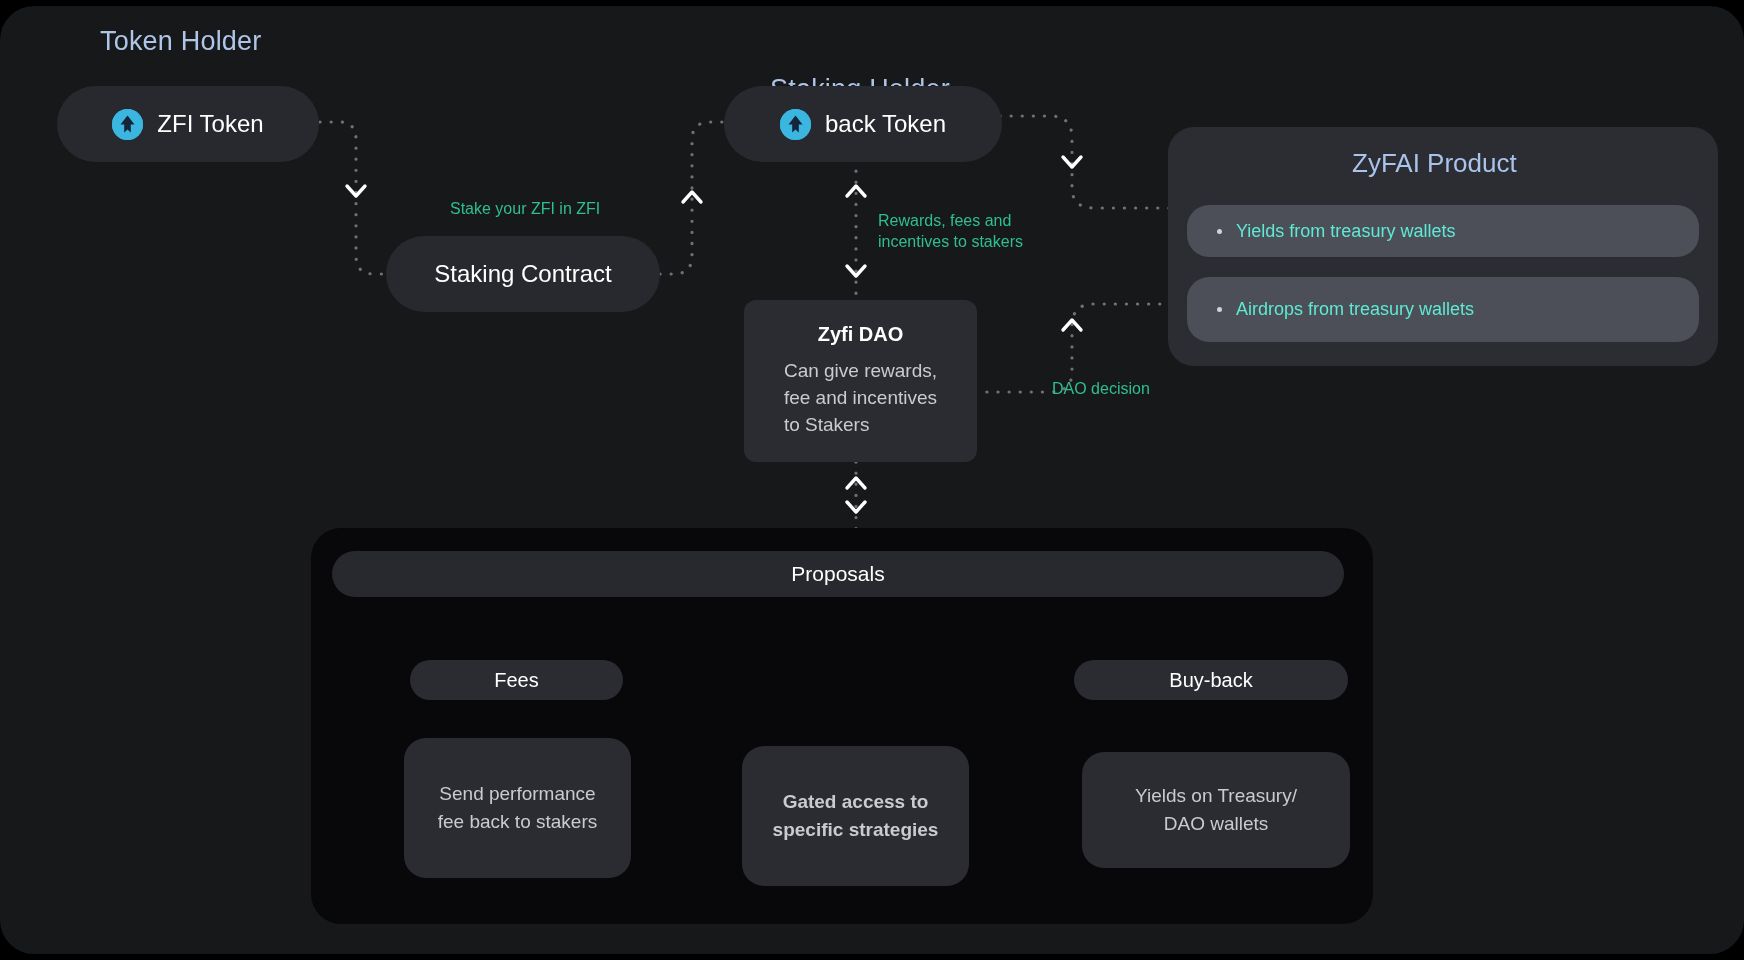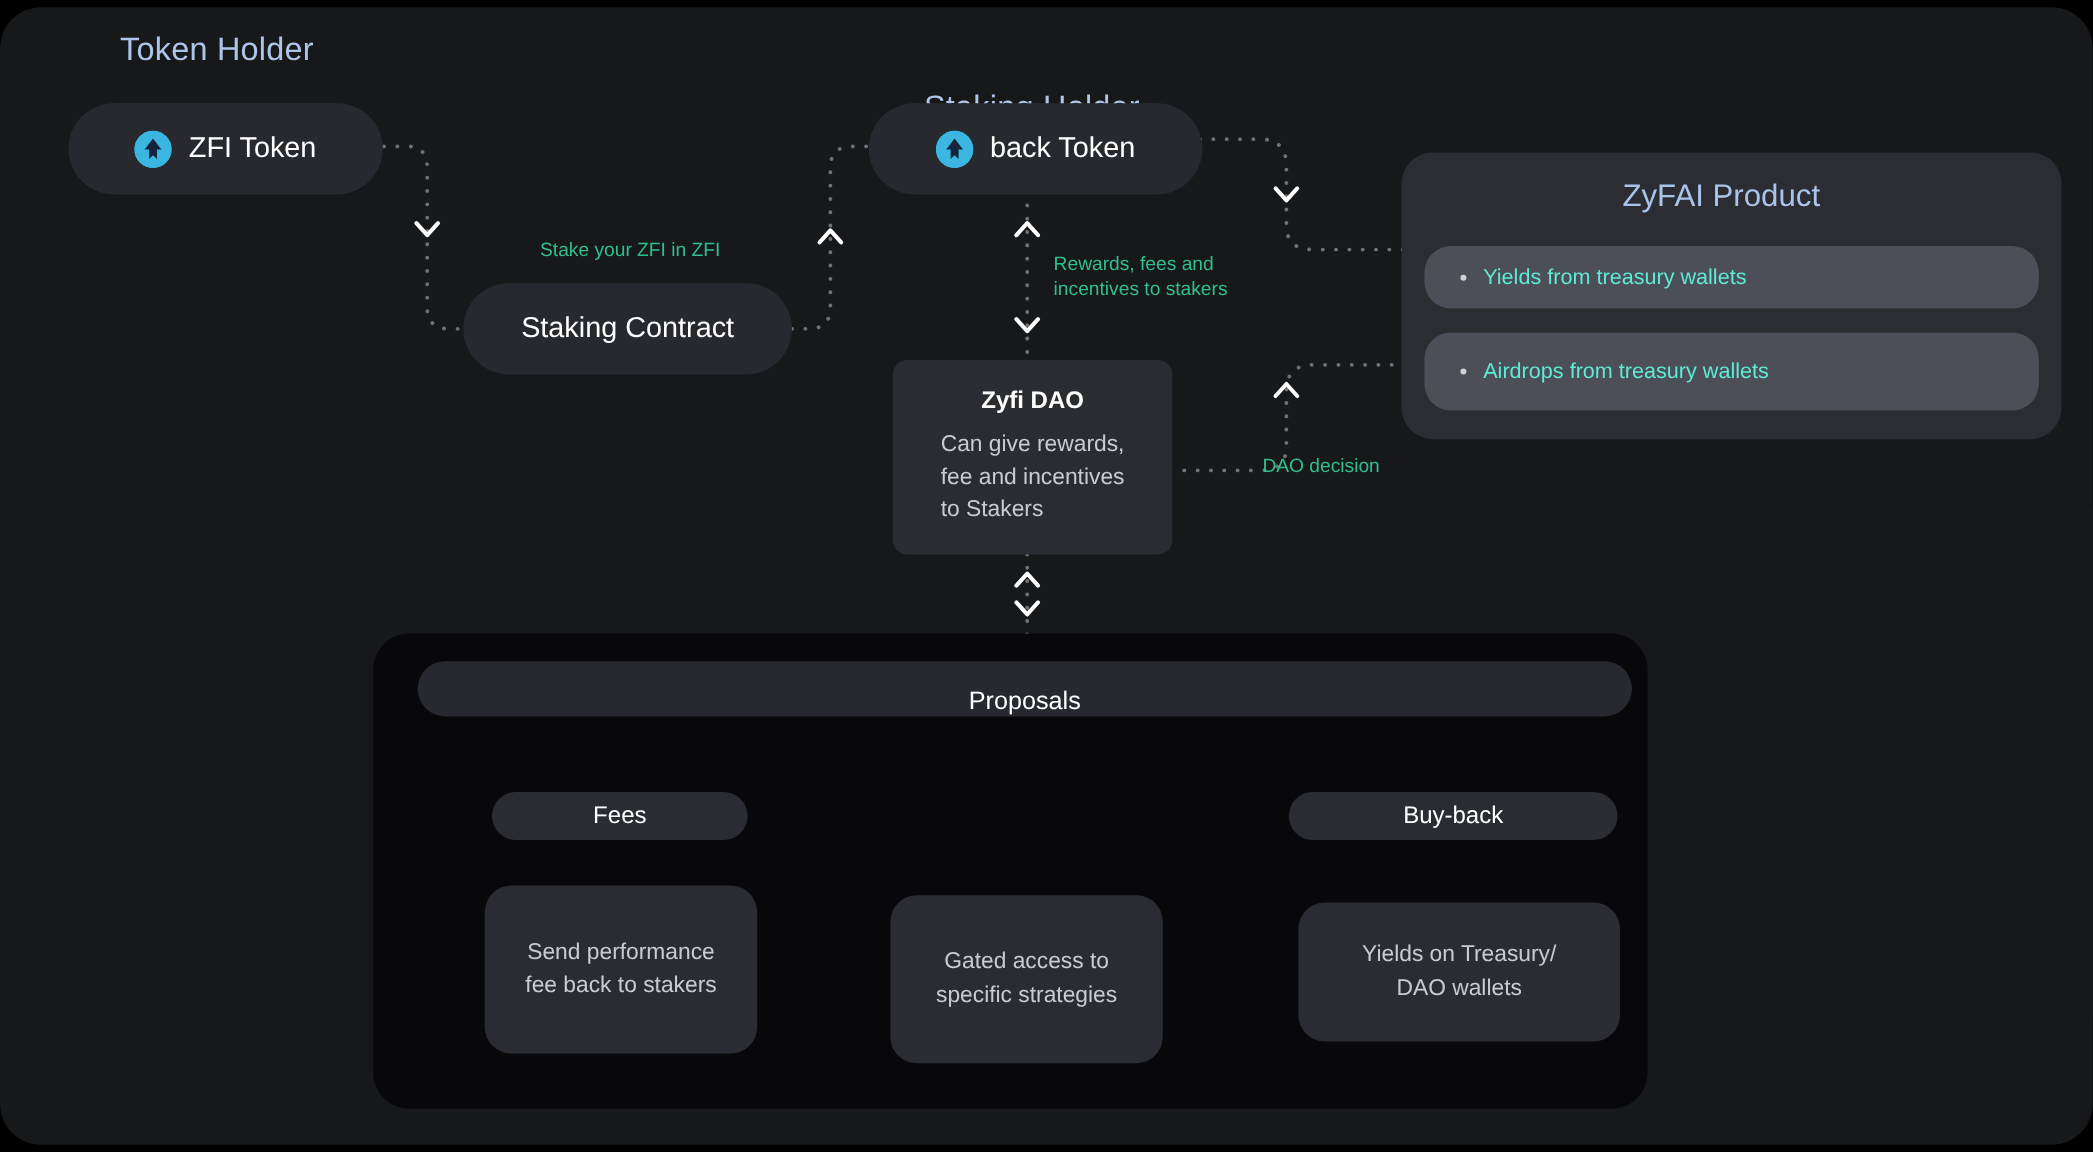--- a/index.html
+++ b/index.html
@@ -239,38 +239,38 @@
     <span class="bullet"></span>
     <span>Yields from treasury wallets</span>
   </div>
   <div class="product-row" style="left:1187px;top:277px;width:512px;height:65px;">
     <span class="bullet"></span>
     <span>Airdrops from treasury wallets</span>
   </div>
 
   <div class="proposals-panel" style="left:311px;top:528px;width:1062px;height:396px;"></div>
 
-  <div class="proposals-bar" style="left:348px;top:551px;width:1012px;height:46px;align-items:flex-end;">
+  <div class="proposals-bar" style="left:332px;top:551px;width:1012px;height:46px;">
     <span>Proposals</span>
   </div>
 
   <div class="cat-pill" style="left:410px;top:660px;width:213px;height:40px;">
     <span>Fees</span>
   </div>
   <div class="cat-pill" style="left:1074px;top:660px;width:274px;height:40px;">
     <span>Buy-back</span>
   </div>
 
   <div class="cat-desc" style="left:404px;top:738px;width:227px;height:140px;">
     <div>
       <div>Send performance</div>
       <div>fee back to stakers</div>
     </div>
   </div>
-  <div class="cat-desc" style="left:742px;top:746px;width:227px;height:140px;">
+  <div class="cat-desc" style="left:742px;top:746px;width:227px;height:140px;font-weight:bold;">
     <div>
       <div>Gated access to</div>
       <div>specific strategies</div>
     </div>
   </div>
   <div class="cat-desc" style="left:1082px;top:752px;width:268px;height:116px;">
     <div>
       <div>Yields on Treasury/</div>
       <div>DAO wallets</div>
     </div>

